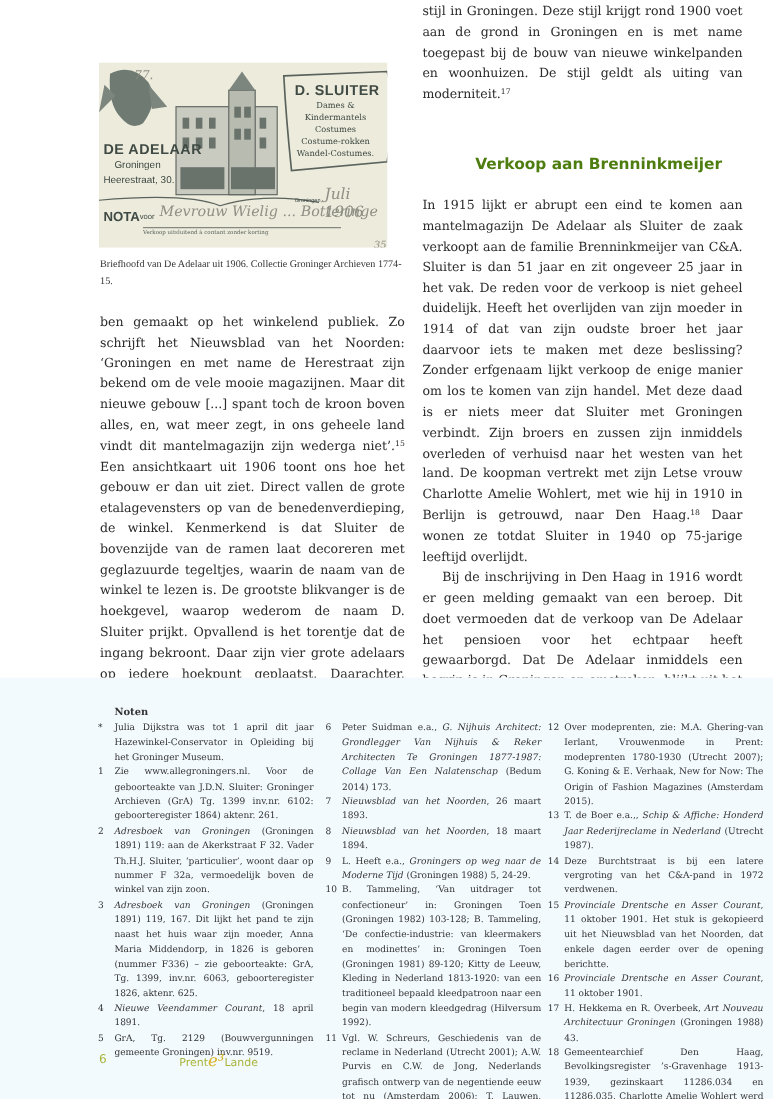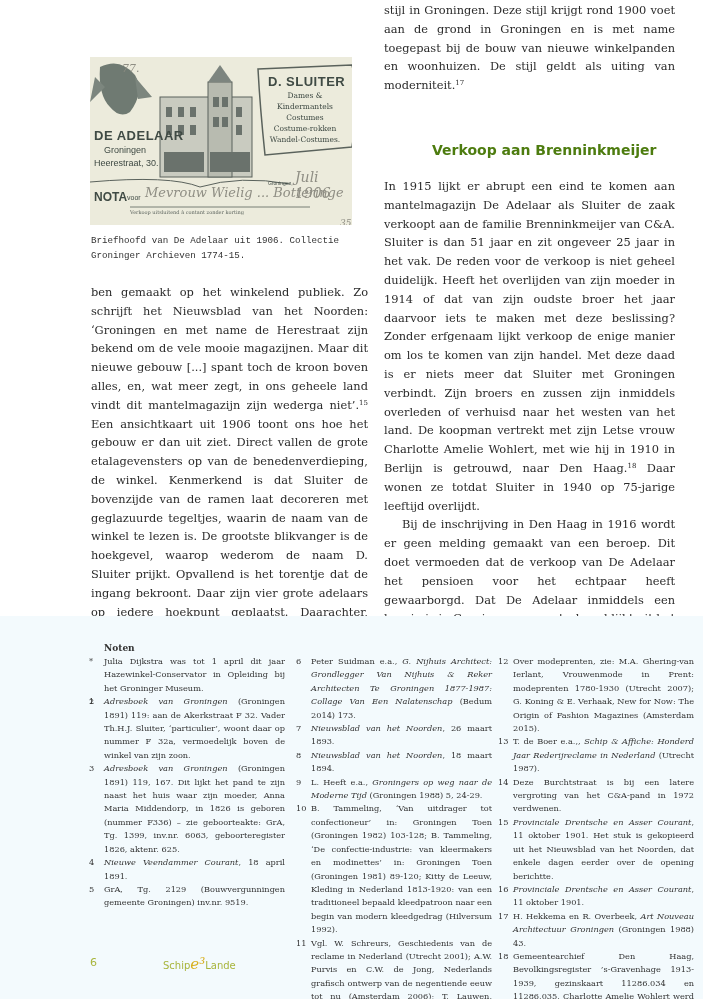--- a/index.html
+++ b/index.html
@@ -23,21 +23,21 @@
   .lh-street { left: 4px; top: 101px; font-size: 9px; text-align: center; }
   .lh-firm { left: 178px; top: 17px; font-weight: bold; font-size: 13px; letter-spacing: 0.5px; }
   .lh-line { font-size: 7.5px; font-family: "DejaVu Serif", serif; text-align: center; width: 90px; left: 170px; }
   .lh-nota { left: 4px; top: 133px; font-size: 12px; font-weight: bold; text-align: right; }
   .lh-voor { left: 37px; top: 137px; font-size: 7px; }
   .lh-place { left: 178px; top: 123px; font-size: 5px; }
   .lh-hand { position: absolute; font-family: "DejaVu Serif", serif; font-style: italic; color: #8f8e84; }
 
   .caption {
     position: absolute; left: 91px; top: 233px; width: 278px;
-    font-family: Liberation Mono, monospace; font-size: 9.2px; line-height: 15px; color: #333;
+    font-family: Liberation Serif, serif; font-size: 9.2px; line-height: 15px; color: #333;
   }
 
   .col {
     position: absolute; font-size: 11.4px; line-height: 18.8px; text-align: justify;
     color: #2b2b2b;
   }
   .col p { margin: 0; }
   .col .indent { text-indent: 18px; }
   .col-left { left: 91px; top: 283px; width: 277px; }
   .col-right-top { left: 384px; top: 0px; width: 291px; }
@@ -137,21 +137,21 @@
   <div class="col col-right-bottom">
     <p><span>In 1915 lijkt er abrupt een eind te komen aan mantelmagazijn De Adelaar als Sluiter de zaak verkoopt aan de familie Brenninkmeijer van C&amp;A. Sluiter is dan 51 jaar en zit ongeveer 25 jaar in het vak. De reden voor de verkoop is niet geheel duidelijk. Heeft het overlijden van zijn moeder in 1914 of dat van zijn oudste broer het jaar daarvoor iets te maken met deze beslissing? Zonder erfgenaam lijkt verkoop de enige manier om los te komen van zijn handel. Met deze daad is er niets meer dat Sluiter met Groningen verbindt. Zijn broers en zussen zijn inmiddels overleden of verhuisd naar het westen van het land. De koopman vertrekt met zijn Letse vrouw Charlotte Amelie Wohlert, met wie hij in 1910 in Berlijn is getrouwd, naar Den Haag.</span><sup>18</sup> <span>Daar wonen ze totdat Sluiter in 1940 op 75-jarige leeftijd overlijdt.</span></p>
     <p class="indent"><span>Bij de inschrijving in Den Haag in 1916 wordt er geen melding gemaakt van een beroep. Dit doet vermoeden dat de verkoop van De Adelaar het pensioen voor het echtpaar heeft gewaarborgd. Dat De Adelaar inmiddels een begrip is in Groningen en omstreken, blijkt uit het feit dat C&amp;A nog enkele jaren na de overname deze naam blijft voeren. Een grote erkenning voor de oprichter van het mantelmagazijn, die in korte tijd een hoge vlucht nam met zijn onderneming in de Herestraat.</span><span class="end-mark">e³</span></p>
   </div>
 
   <div class="notes-bg"></div>
   <div class="notes-title">Noten</div>
 
   <div class="notes notes-c1">
     <p class="note"><span class="num">*</span><span>Julia Dijkstra was tot 1 april dit jaar Hazewinkel-Conservator in Opleiding bij het Groninger Museum.</span></p>
-    <p class="note"><span class="num">1</span></p>
+    <p class="note"><span class="num">1</span><span>Zie www.allegroningers.nl. Voor de geboorteakte van J.D.N. Sluiter: Groninger Archieven (GrA) Tg. 1399 inv.nr. 6102: geboorteregister 1864) aktenr. 261.</span></p>
     <p class="note"><span class="num">2</span><i>Adresboek van Groningen</i><span> (Groningen 1891) 119: aan de Akerkstraat F 32. Vader Th.H.J. Sluiter, ‘particulier’, woont daar op nummer F 32a, vermoedelijk boven de winkel van zijn zoon.</span></p>
     <p class="note"><span class="num">3</span><i>Adresboek van Groningen</i><span> (Groningen 1891) 119, 167. Dit lijkt het pand te zijn naast het huis waar zijn moeder, Anna Maria Middendorp, in 1826 is geboren (nummer F336) – zie geboorteakte: GrA, Tg. 1399, inv.nr. 6063, geboorteregister 1826, aktenr. 625.</span></p>
     <p class="note"><span class="num">4</span><i>Nieuwe Veendammer Courant</i><span>, 18 april 1891.</span></p>
     <p class="note"><span class="num">5</span><span>GrA, Tg. 2129 (Bouwvergunningen gemeente Groningen) inv.nr. 9519.</span></p>
   </div>
 
   <div class="notes notes-c2">
     <p class="note"><span class="num">6</span><span>Peter Suidman e.a., </span><i>G. Nijhuis Architect: Grondlegger Van Nijhuis &amp; Reker Architecten Te Groningen 1877-1987: Collage Van Een Nalatenschap</i><span> (Bedum 2014) 173.</span></p>
     <p class="note"><span class="num">7</span><i>Nieuwsblad van het Noorden</i><span>, 26 maart 1893.</span></p>
     <p class="note"><span class="num">8</span><i>Nieuwsblad van het Noorden</i><span>, 18 maart 1894.</span></p>
@@ -165,15 +165,15 @@
     <p class="note"><span class="num">13</span><span>T. de Boer e.a.,, </span><i>Schip &amp; Affiche: Honderd Jaar Rederijreclame in Nederland</i><span> (Utrecht 1987).</span></p>
     <p class="note"><span class="num">14</span><span>Deze Burchtstraat is bij een latere vergroting van het C&amp;A-pand in 1972 verdwenen.</span></p>
     <p class="note"><span class="num">15</span><i>Provinciale Drentsche en Asser Courant</i><span>, 11 oktober 1901. Het stuk is gekopieerd uit het Nieuwsblad van het Noorden, dat enkele dagen eerder over de opening berichtte.</span></p>
     <p class="note"><span class="num">16</span><i>Provinciale Drentsche en Asser Courant</i><span>, 11 oktober 1901.</span></p>
     <p class="note"><span class="num">17</span><span>H. Hekkema en R. Overbeek, </span><i>Art Nouveau Architectuur Groningen</i><span> (Groningen 1988) 43.</span></p>
     <p class="note"><span class="num">18</span><span>Gemeentearchief Den Haag, Bevolkingsregister ’s-Gravenhage 1913-1939, gezinskaart 11286.034 en 11286.035. Charlotte Amelie Wohlert werd op 13 oktober 1879 geboren te Libau.</span></p>
   </div>
 
   <div class="footer-num">6</div>
   <div class="footer-logo">
-    <span>Schip</span><span class="amp">e³</span><span>Lande</span>
+    <span>Prent</span><span class="amp">e³</span><span>Lande</span>
   </div>
 </div>
 
 </body></html>

